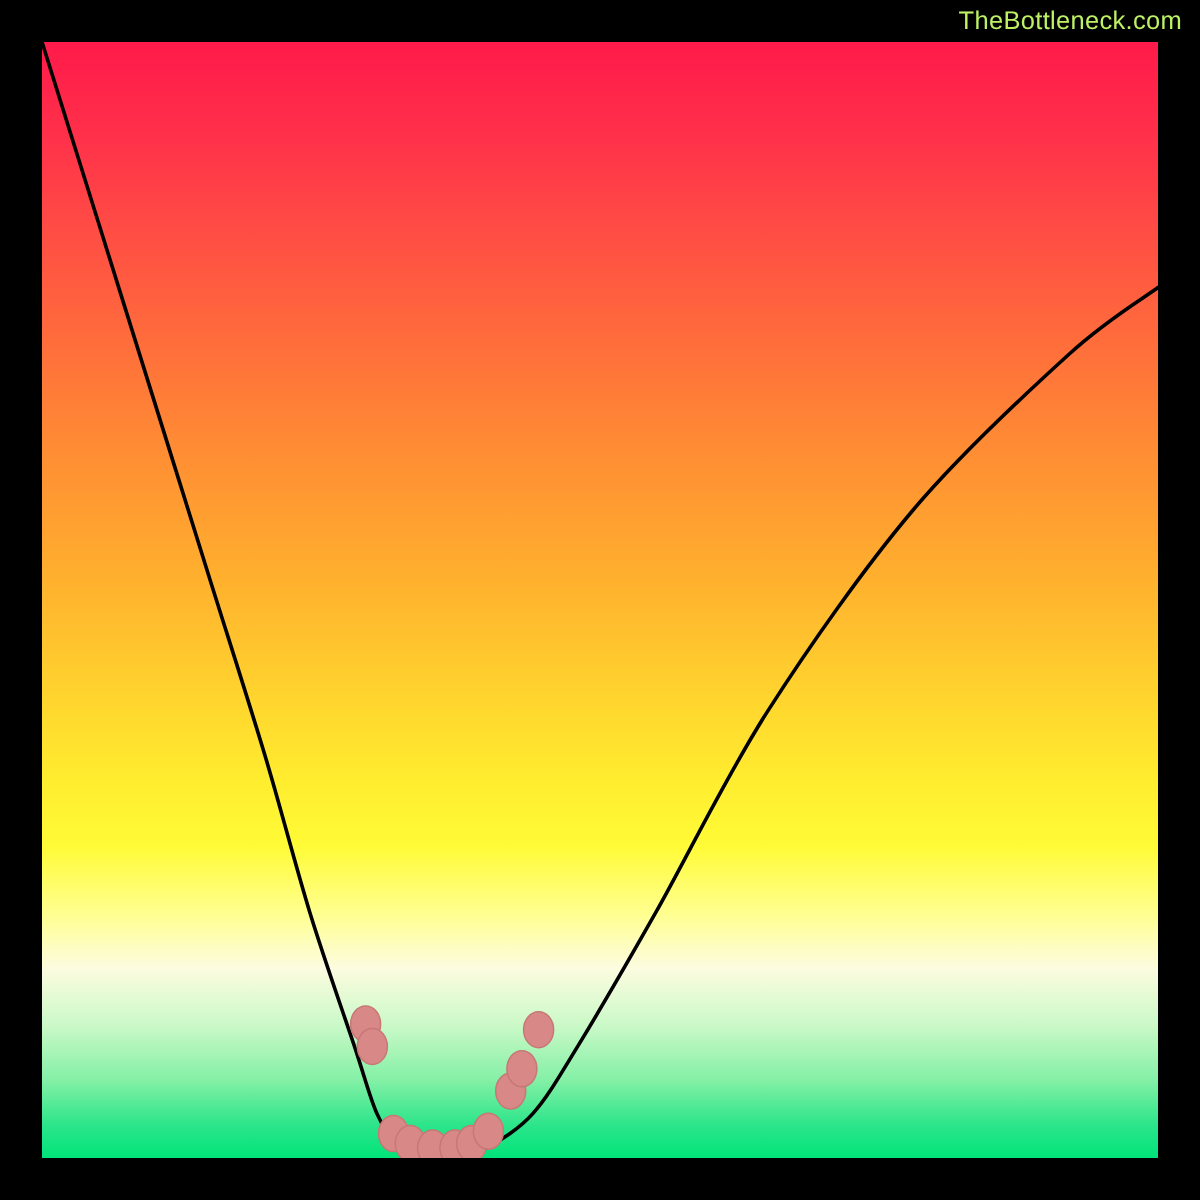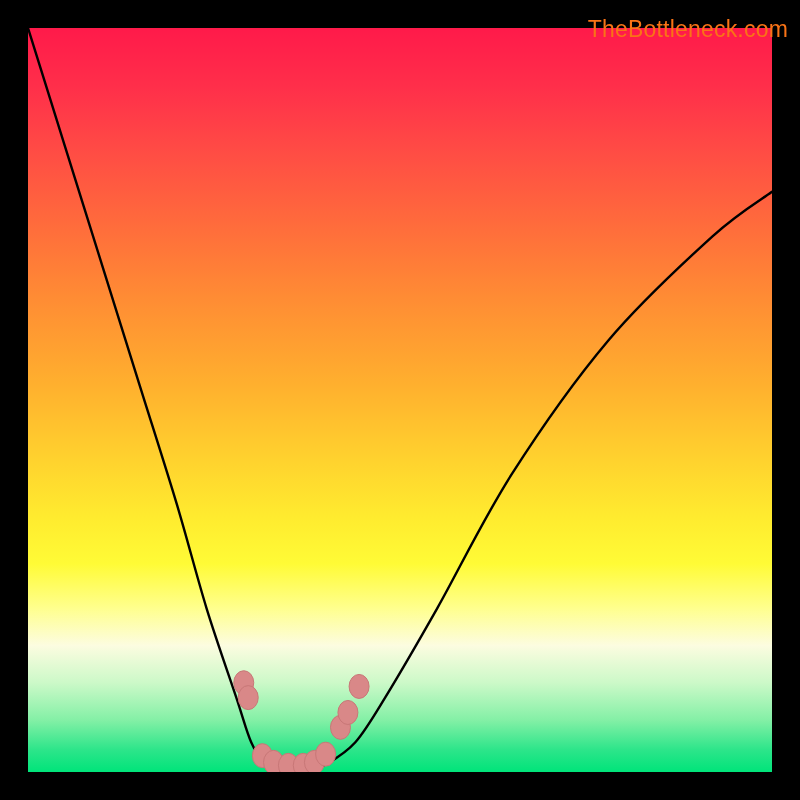--- a/index.html
+++ b/index.html
@@ -36,24 +36,24 @@
       #ffff8e 78%,
       #fcfce0 83%,
       #ccf9c8 88%,
       #84f0a6 93%,
       #2de58a 97%,
       #00e47a 100%
     );
   }
   .watermark {
     position: absolute;
-    top: 16px;
+    top: 4px;
     right: 12px;
-    color: #f97316;
-    font-size: 23px;
+    color: #bef264;
+    font-size: 17px;
     font-weight: 500;
     letter-spacing: 0.2px;
     z-index: 10;
   }
   svg.curves {
     position: absolute;
     left: 0;
     top: 0;
     width: 744px;
     height: 744px;

